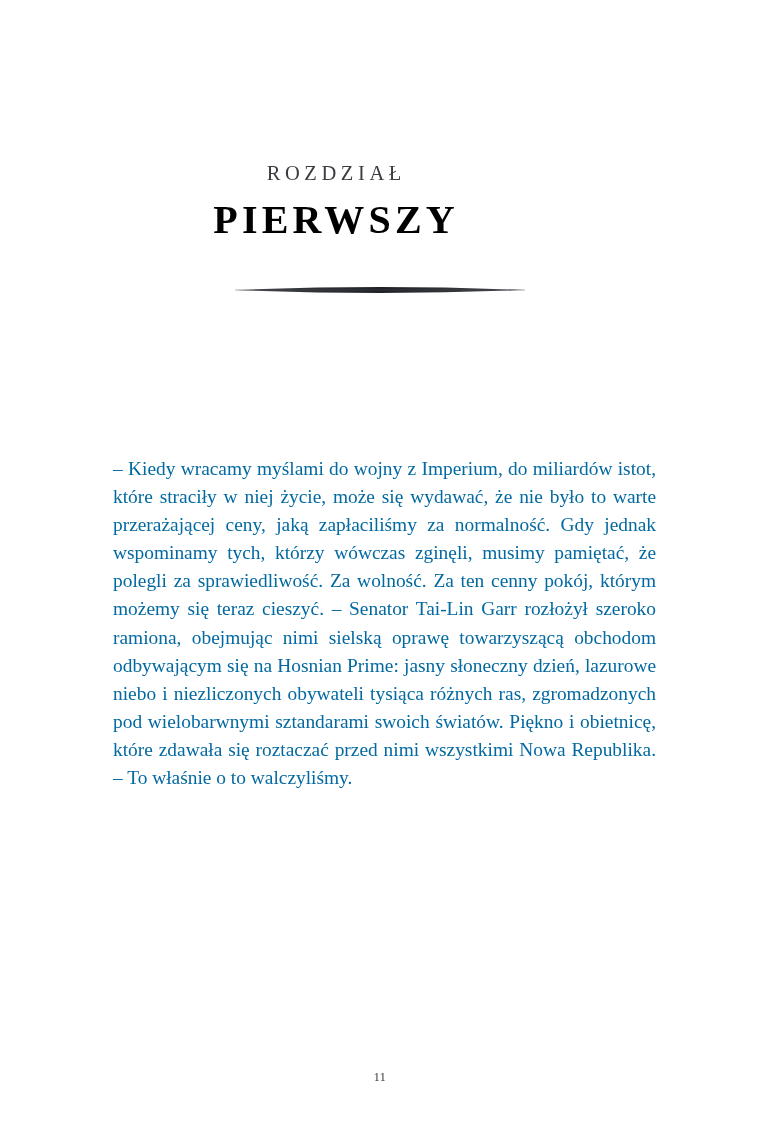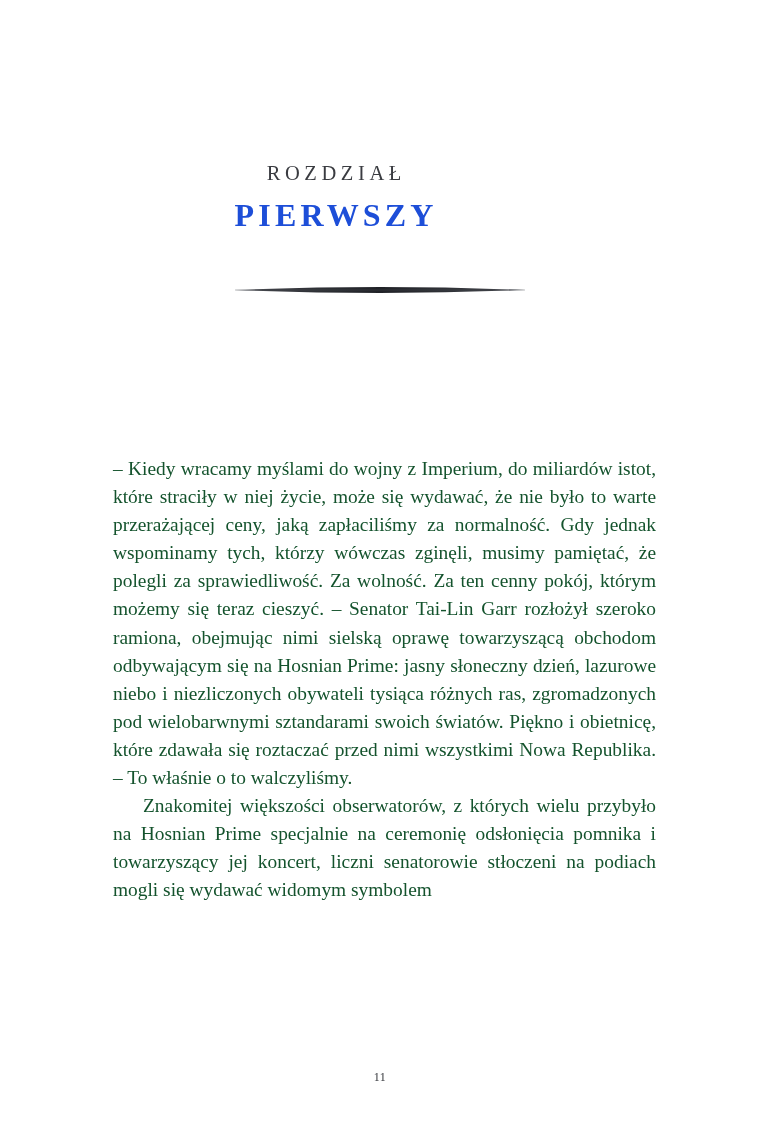--- a/index.html
+++ b/index.html
@@ -37,24 +37,24 @@
     letter-spacing: 4.6px;
     text-indent: 4.6px;
     color: #3a3c41;
     line-height: 1.1;
     font-weight: 400;
   }
 
   .chapter-number {
     margin-top: 13px;
     font-family: "Liberation Serif", "DejaVu Serif", serif;
-    font-size: 32px;
+    font-size: 40px;
     letter-spacing: 4.2px;
     text-indent: 4.2px;
-    color: #1d4ed8;
+    color: #000000;
     line-height: 1.1;
     font-weight: 700;
   }
 
   
   .divider-wrap {
     position: absolute;
     left: 0;
     top: 278px;
     width: 760px;
@@ -70,21 +70,21 @@
   
   .body-text {
     position: absolute;
     left: 113px;
     top: 455px;
     width: 543px;
     font-size: 19.4px;
     line-height: 28.1px;
     text-align: justify;
     text-justify: inter-word;
-    color: #14532d;
+    color: #0369a1;
     hyphens: manual;
   }
 
   .body-text p {
     margin: 0;
     text-indent: 0;
   }
   .body-text p.indent {
     text-indent: 30px;
   }
@@ -122,18 +122,17 @@
           <stop offset="100%" stop-color="#6f7178"></stop>
         </linearGradient>
       </defs>
       <path d="M0 8 Q145 2.2 290 8 Q145 13.8 0 8 Z" fill="url(#lensGrad)"></path>
       <path d="M0 8 L290 8" stroke="#4a4c52" stroke-width="0.45" opacity="0.85"></path>
     </svg>
   </div>
 
   <div class="body-text">
     <p class="noindent">– Kiedy wracamy myślami do wojny z Imperium, do miliardów istot, które straciły w niej życie, może się wydawać, że nie było to warte przerażającej ceny, jaką zapłaciliśmy za normalność. Gdy jednak wspominamy tych, którzy wówczas zginęli, musimy pamiętać, że polegli za sprawiedliwość. Za wolność. Za ten cenny pokój, którym możemy się teraz cieszyć. – Senator Tai-Lin Garr rozłożył szeroko ramiona, obejmując nimi sielską oprawę towarzyszącą obchodom odbywającym się na Hosnian Prime: jasny słoneczny dzień, lazurowe niebo i niezliczonych obywateli tysiąca różnych ras, zgromadzonych pod wielobarwnymi sztandarami swoich światów. Piękno i obietnicę, które zdawała się roztaczać przed nimi wszystkimi Nowa Republika. – To właśnie o to walczyliśmy.</p>
-    <p class="indent">Znakomitej większości obserwatorów, z których wielu przybyło na Hosnian Prime specjalnie na ceremonię odsłonięcia pomnika i towarzyszący jej koncert, liczni senatorowie stłoczeni na podiach mogli się wydawać widomym symbolem</p>
   </div>
 
   <div class="folio">11</div>
 
 </div>
 
 </body></html>

